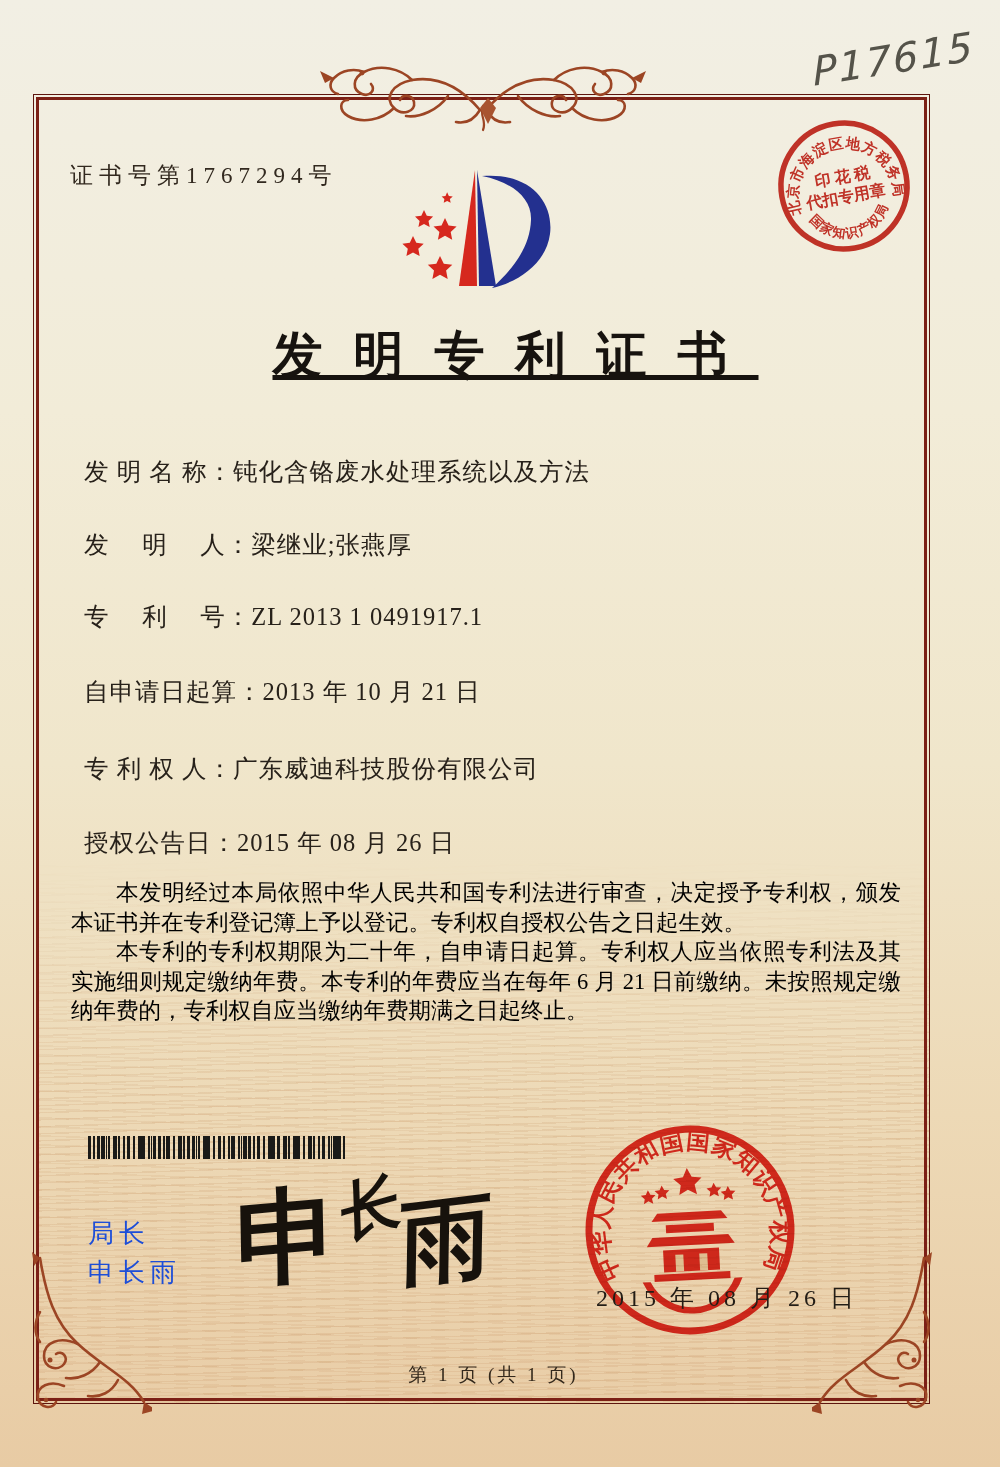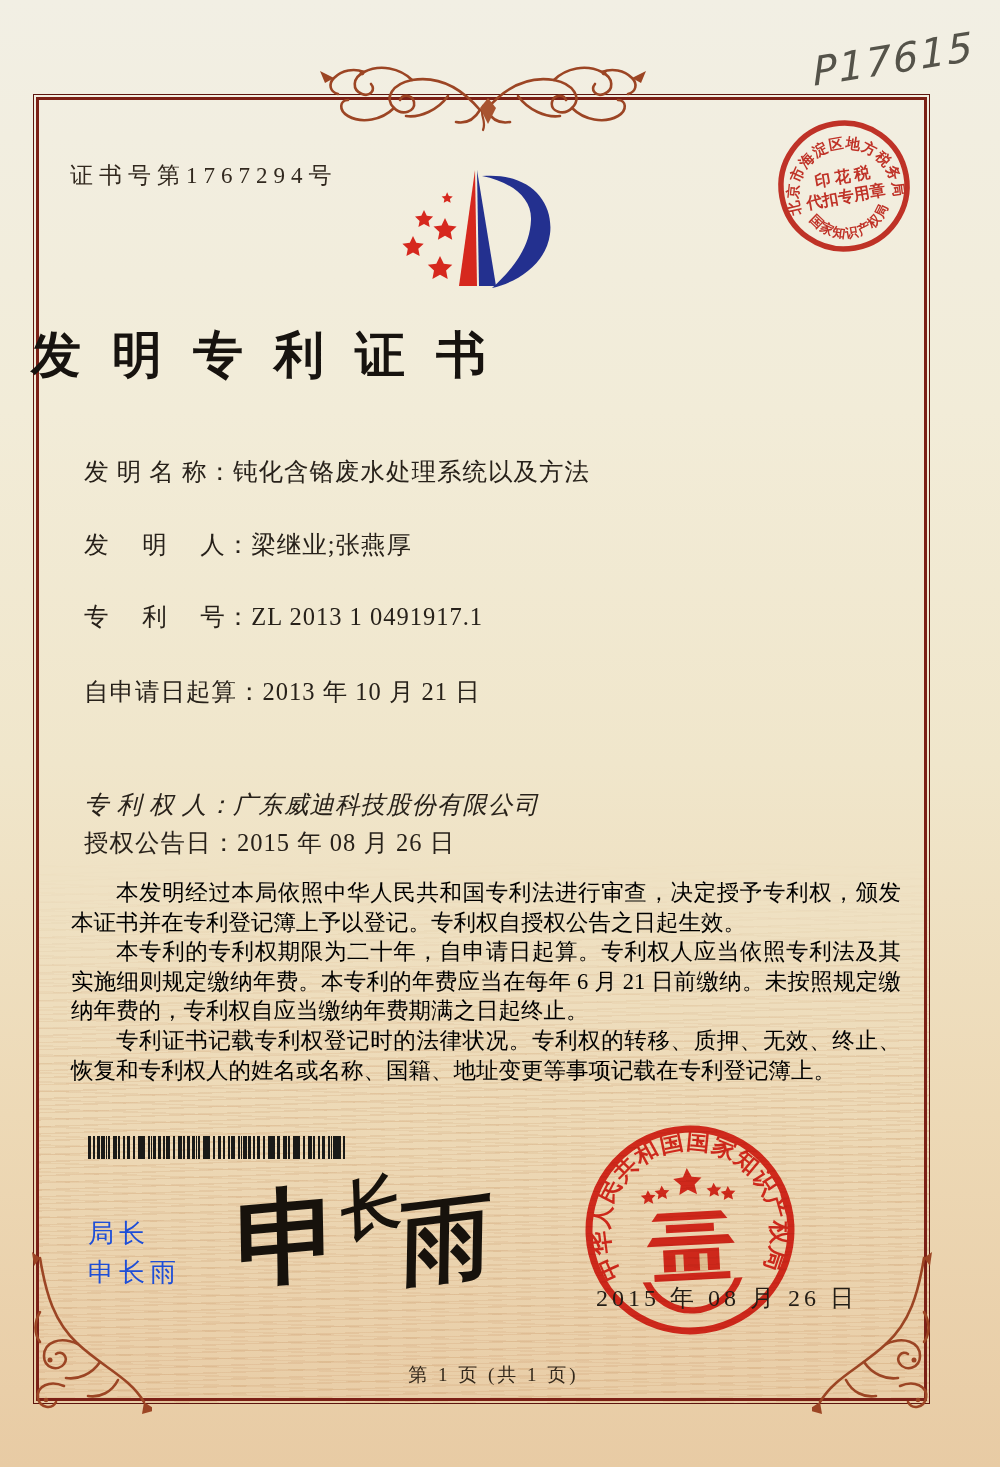--- a/index.html
+++ b/index.html
@@ -48,28 +48,28 @@
     font-style:italic; font-size:40px; color:#55534a;
     transform:rotate(-9deg) skewX(-6deg); letter-spacing:2px; font-weight:300;
   }
 
   
   .logo { left:398px; top:158px; width:172px; height:142px; z-index:4; }
 
   
   .title {
     left:0; top:322px; width:1000px; z-index:4;
-    text-align:left; font-size:50px; font-weight:bold;
-    letter-spacing:0.62em; text-indent:0.62em; color:#17130f;
+    text-align:center; font-size:50px; font-weight:bold;
+    letter-spacing:0.62em; text-indent:0.62em; color:#17130f;text-decoration:underline;
   }
 
   
   .field { left:84px; z-index:4; font-size:24.5px; color:#27211a; white-space:nowrap; }
   .f1 { top:455px; } .f2 { top:528px; } .f3 { top:600px; }
-  .f4 { top:675px; } .f5 { top:788px;font-style:italic; } .f6 { top:826px; }
+  .f4 { top:675px; } .f5 { top:752px; } .f6 { top:826px; }
   .field .f-label { letter-spacing:1px; }
   .field .f-value { letter-spacing:1px;text-align:center; }
 
   
   .body-text {
     left:71px; top:878px; width:830px; z-index:4;
     font-size:22.5px; line-height:29.6px; color:#000000;
     text-align:justify;
   }
   .body-text p { text-indent:2em; }
@@ -225,21 +225,20 @@
 <div class="abs field f5">
   <span class="f-label">专 利 权 人：</span><span class="f-value">广东威迪科技股份有限公司</span>
 </div>
 <div class="abs field f6">
   <span class="f-label">授权公告日：</span><span class="f-value">2015 年 08 月 26 日</span>
 </div>
 
 <div class="abs body-text">
   <p>本发明经过本局依照中华人民共和国专利法进行审查，决定授予专利权，颁发本证书并在专利登记簿上予以登记。专利权自授权公告之日起生效。</p>
   <p>本专利的专利权期限为二十年，自申请日起算。专利权人应当依照专利法及其实施细则规定缴纳年费。本专利的年费应当在每年 6 月 21 日前缴纳。未按照规定缴纳年费的，专利权自应当缴纳年费期满之日起终止。</p>
-  <p>专利证书记载专利权登记时的法律状况。专利权的转移、质押、无效、终止、恢复和专利权人的姓名或名称、国籍、地址变更等事项记载在专利登记簿上。</p>
 </div>
 
 <div class="abs barcode"></div>
 
 <div class="abs sig-role">局长</div>
 <div class="abs sig-name">申长雨</div>
 <div class="abs autograph">
   <span class="a1">申</span>
   <span class="a2">长</span>
   <span class="a3">雨</span>

